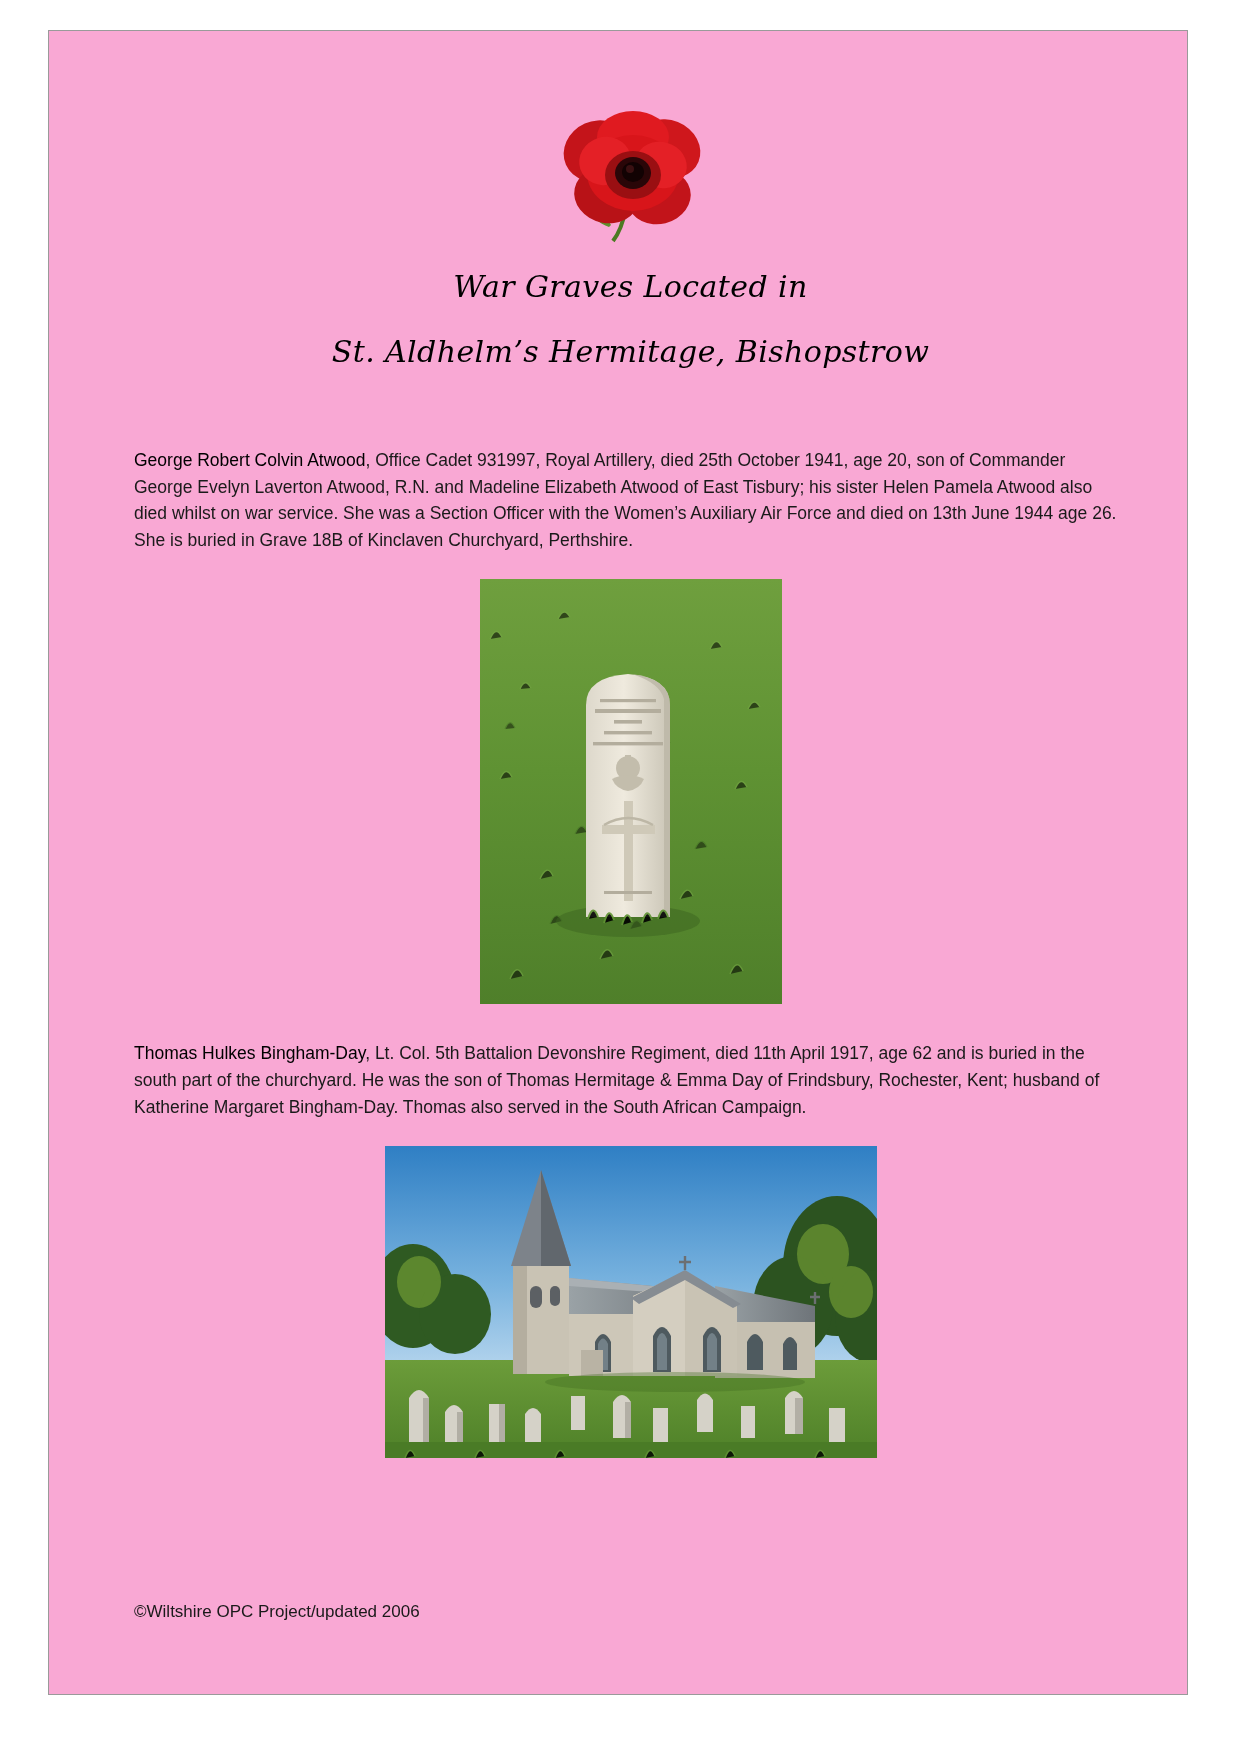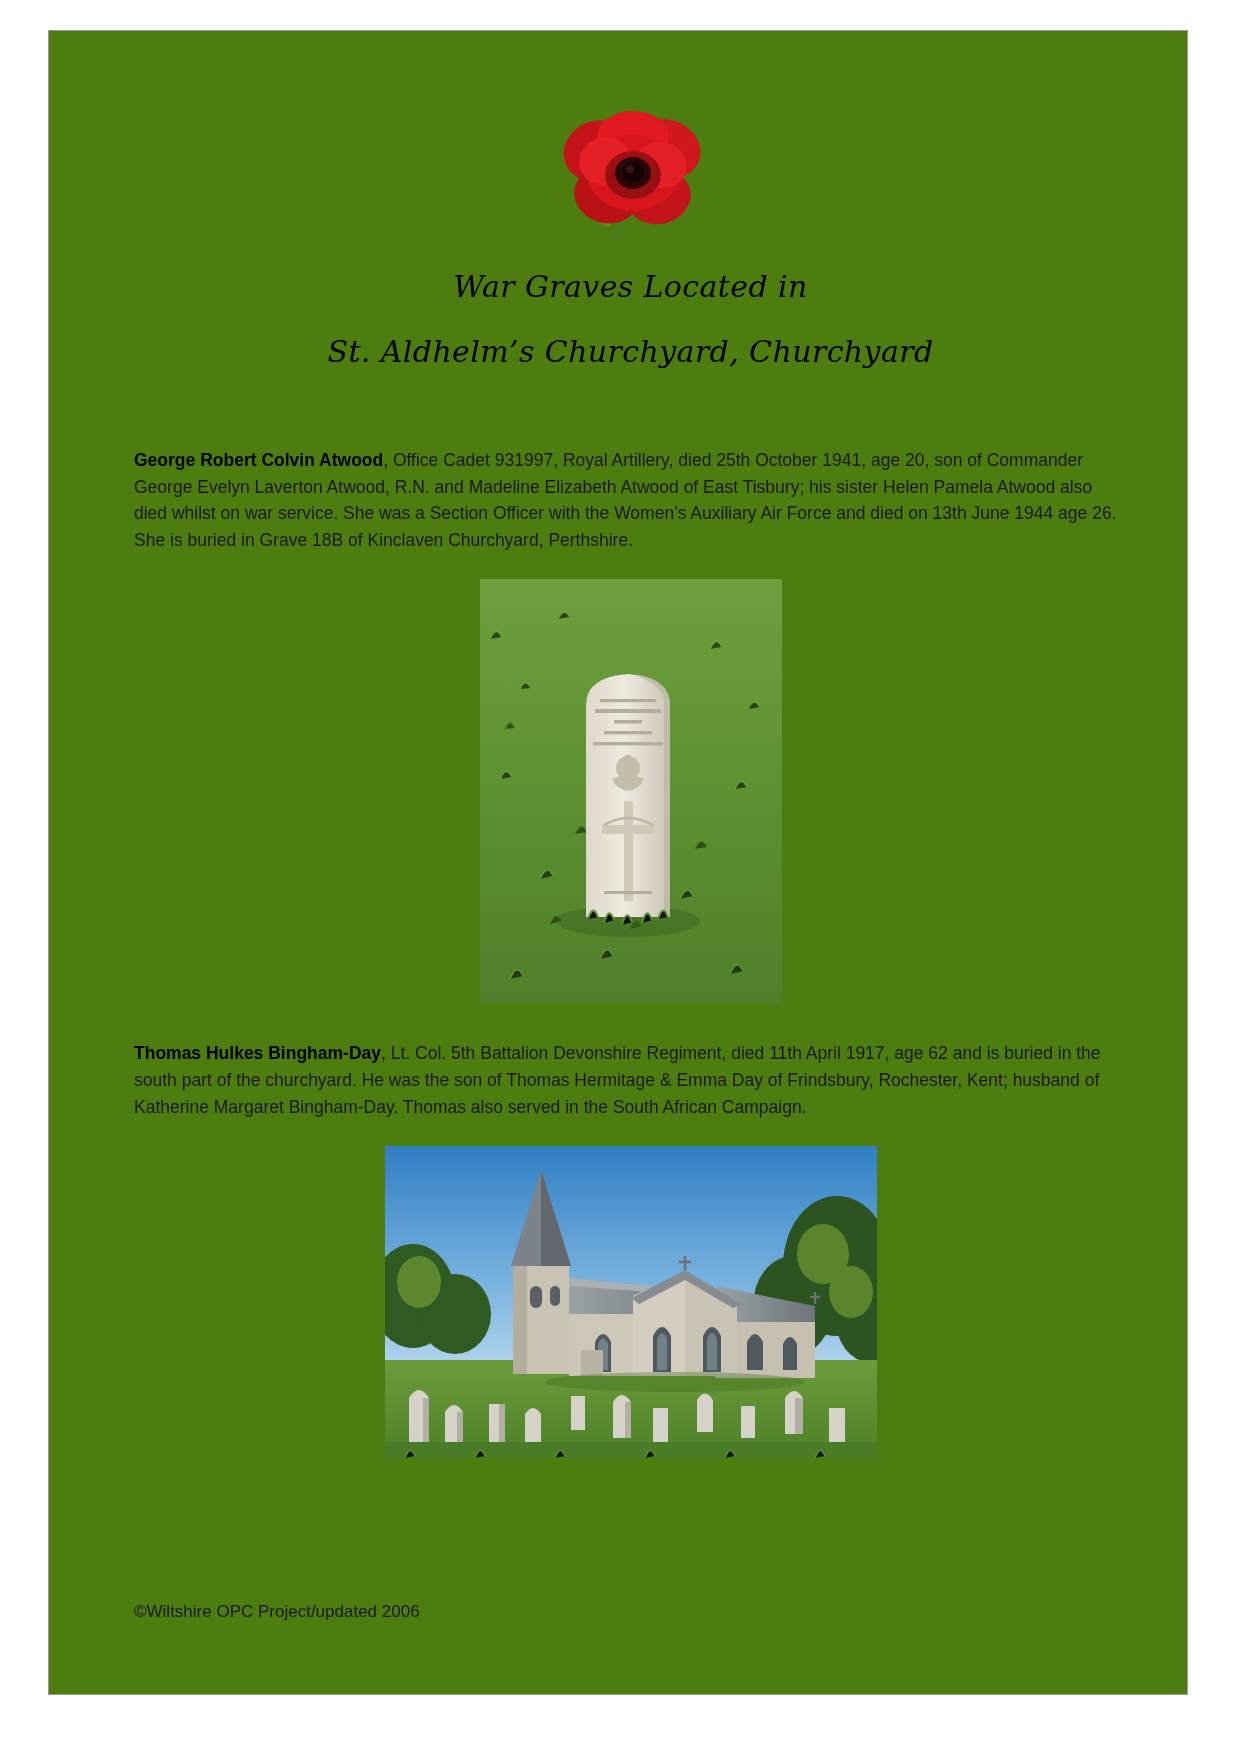--- a/index.html
+++ b/index.html
@@ -13,21 +13,21 @@
     font-family: "Liberation Sans", sans-serif;
     position: relative;
   }
   .page {
     position: absolute;
     left: 48px;
     top: 30px;
     width: 1140px;
     height: 1665px;
     border: 1px solid #9a9a9a;
-    background: #4d7c0f;
+    background: #f9a8d4;
     box-sizing: border-box;
   }
   .content {
     position: absolute;
     left: 0;
     top: 0;
     width: 100%;
     height: 100%;
     box-sizing: border-box;
     padding: 40px 60px 20px 85px;
@@ -70,21 +70,21 @@
   .entry {
     margin-top: 0;
   }
   .entry-text {
     font-size: 17.5px;
     line-height: 1.52;
     color: #1a1a1a;
     text-align: left;
   }
   .entry-name {
-    font-weight: bold;
+    font-weight: normal;
     color: #000000;
   }
   .entry-1 { margin-top: 78px; }
   .entry-2 { margin-top: 36px; }
 
   
   .figure {
     display: flex;
     justify-content: center;
     margin-top: 26px;
@@ -138,21 +138,21 @@
           <ellipse cx="86" cy="76" rx="28" ry="24" fill="#9a0f12"></ellipse>
           <ellipse cx="86" cy="74" rx="18" ry="16" fill="#2a0608"></ellipse>
           <ellipse cx="86" cy="73" rx="11" ry="10" fill="#120203"></ellipse>
           <ellipse cx="83" cy="70" rx="4" ry="4" fill="#3a1012"></ellipse>
         </svg>
       </div>
     </div>
 
     <div class="title-block">
       <div class="title-line1">War Graves Located in</div>
-      <div class="title-line2">St. Aldhelm’s Churchyard, Churchyard</div>
+      <div class="title-line2">St. Aldhelm’s Hermitage, Bishopstrow</div>
     </div>
 
     <div class="entry entry-1">
       <p class="entry-text"><span class="entry-name">George Robert Colvin Atwood</span><span>, Office Cadet 931997, Royal Artillery, died 25th October 1941, age 20, son of Commander George Evelyn Laverton Atwood, R.N. and Madeline Elizabeth Atwood of East Tisbury; his sister Helen Pamela Atwood also died whilst on war service.   She was a Section Officer with the Women’s Auxiliary Air Force and died on 13th June 1944 age 26.   She is buried in Grave 18B of Kinclaven Churchyard, Perthshire.</span></p>
     </div>
 
     <div class="figure">
       <div class="grave-photo">
         <svg width="302" height="425" viewBox="0 0 302 425" xmlns="http://www.w3.org/2000/svg">
           <defs>

